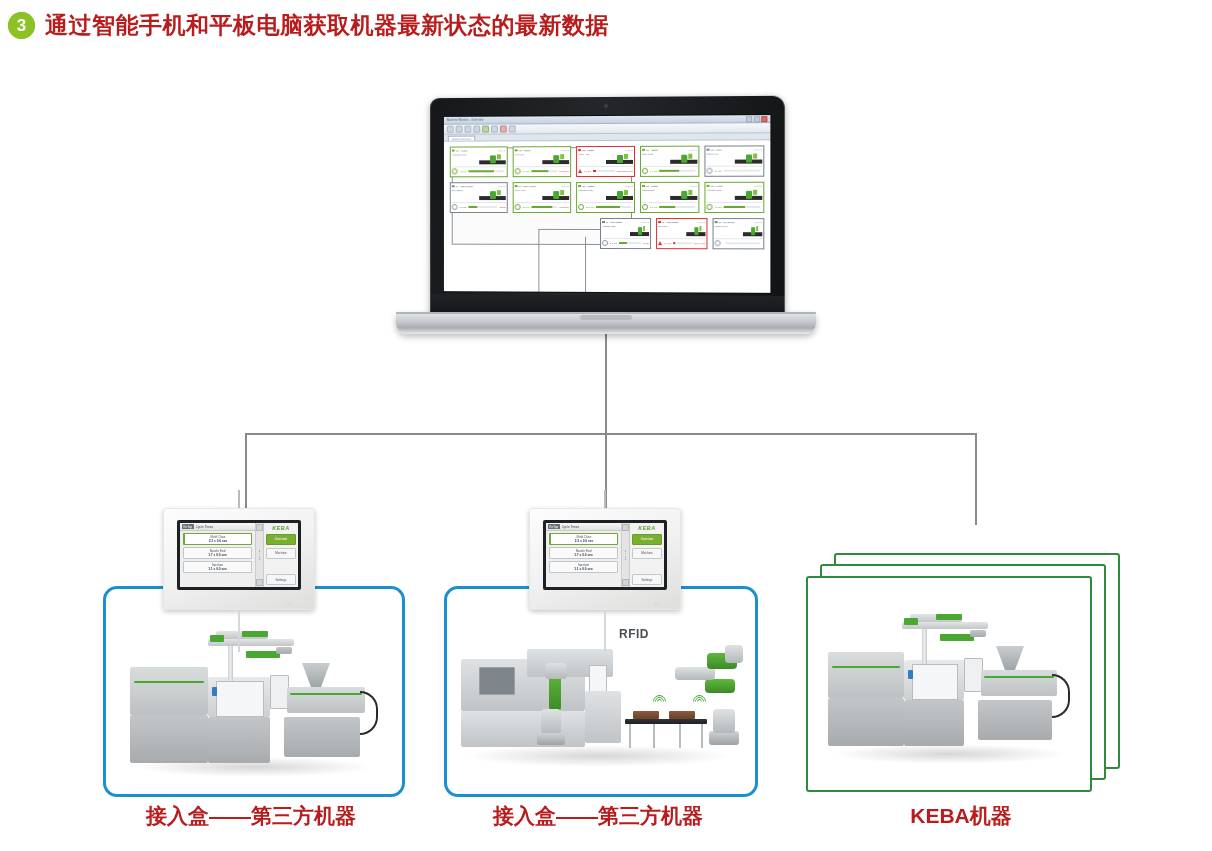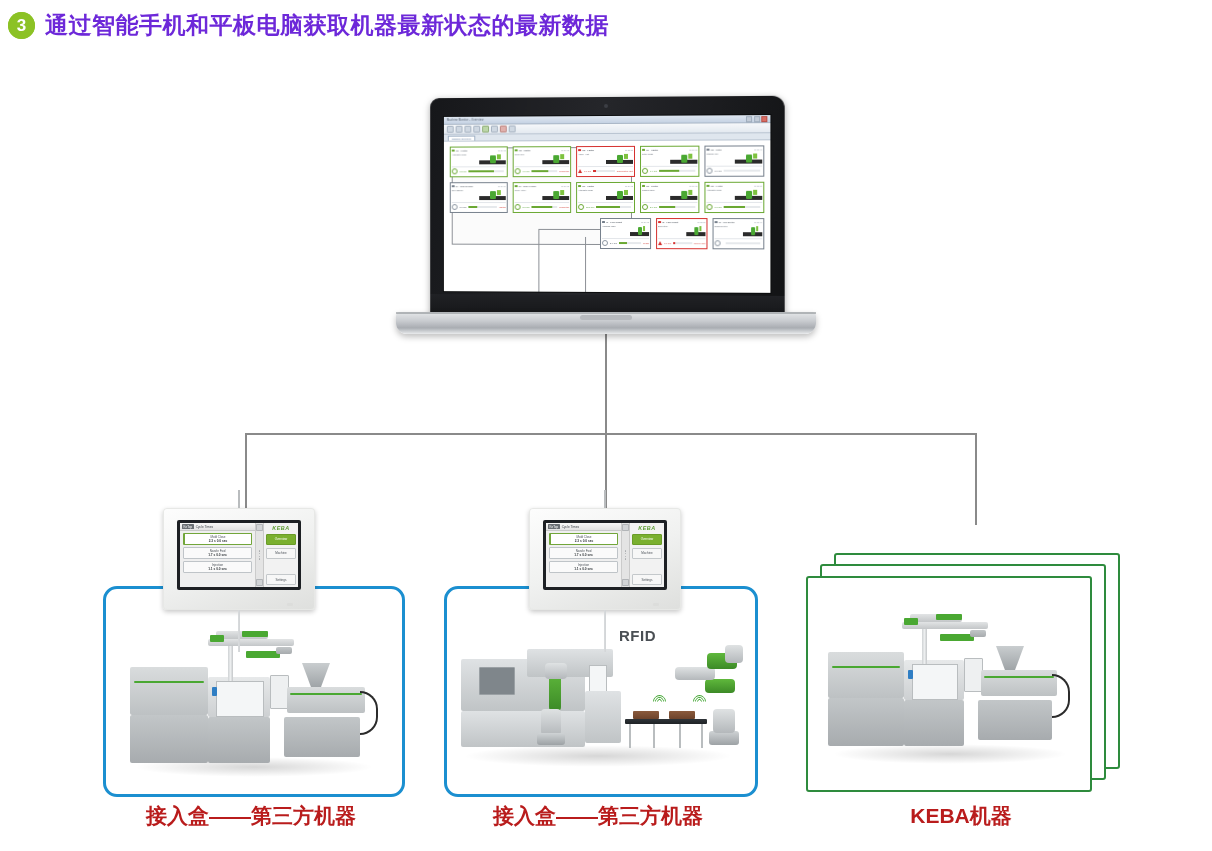--- a/index.html
+++ b/index.html
@@ -13,21 +13,21 @@
   
   .title-row{position:absolute;left:8px;top:10px;display:flex;align-items:center;gap:10px;}
   .badge{
     width:27px;height:27px;border-radius:50%;
     background:#8cc225;color:#fff;
     display:flex;align-items:center;justify-content:center;
     font-size:17px;font-weight:bold;line-height:1;
     box-shadow:inset 0 0 0 2px #8cc225;
   }
   .title-text{
-    font-size:23px;font-weight:bold;color:#6d28d9;
+    font-size:23px;font-weight:bold;color:#b91c1c;
     letter-spacing:.5px;white-space:nowrap;
   }
 
   
   .conn{position:absolute;background:#8a8a8a;}
   .v-main{left:605px;top:330px;width:1.6px;height:104px;}
   .h-bus{left:245px;top:433px;width:731px;height:1.6px;}
   .v-l{left:245px;top:433px;width:1.6px;height:98px;}
   .v-c{left:605px;top:433px;width:1.6px;height:98px;}
   .v-r{left:975px;top:433px;width:1.6px;height:92px;}
@@ -197,21 +197,21 @@
   .mc-tube{position:absolute;border:2px solid #2b2b2b;border-left:none;border-radius:0 40px 40px 0;}
   .mc-post{position:absolute;background:linear-gradient(90deg,#cfd2d4,#eceeef,#c4c7c9);}
   .mc-rail{position:absolute;background:linear-gradient(180deg,#e2e4e5,#c3c6c8);border-radius:2px;}
   .mc-grip{position:absolute;background:#4aa832;border-radius:1px;}
   .mc-blue{position:absolute;background:#2f7ec4;border-radius:1px;}
   .mc-panel{position:absolute;background:#eef0f1;border:1px solid #b9bdbf;border-radius:1px;}
   .mc-win{position:absolute;background:#f4f6f7;border:1px solid #b9bdbf;}
   .mc-shadow{position:absolute;background:radial-gradient(ellipse at center,rgba(0,0,0,.16),rgba(0,0,0,0) 70%);}
 
   
-  .rfid-label{position:absolute;font-size:15px;font-weight:bold;color:#4a4f54;letter-spacing:.5px;}
+  .rfid-label{position:absolute;font-size:12px;font-weight:bold;color:#4a4f54;letter-spacing:.5px;}
   .wave{position:absolute;width:11px;height:11px;}
   .wave i{position:absolute;border:1.6px solid #49a83a;border-radius:50%;
     border-right-color:transparent;border-bottom-color:transparent;transform:rotate(45deg);}
   .wave i:nth-child(1){left:4px;top:4px;width:3px;height:3px;}
   .wave i:nth-child(2){left:2px;top:2px;width:7px;height:7px;}
   .wave i:nth-child(3){left:0;top:0;width:11px;height:11px;}
   .table-top{position:absolute;background:linear-gradient(180deg,#2f3438,#1e2225);border-radius:1px;}
   .table-leg{position:absolute;background:#b9bdbf;}
   .board{position:absolute;background:linear-gradient(180deg,#8a5a3c,#6d432b);border-radius:1px;}
   .bot-base{position:absolute;background:linear-gradient(180deg,#cfd3d5,#9da2a5);border-radius:3px;}

